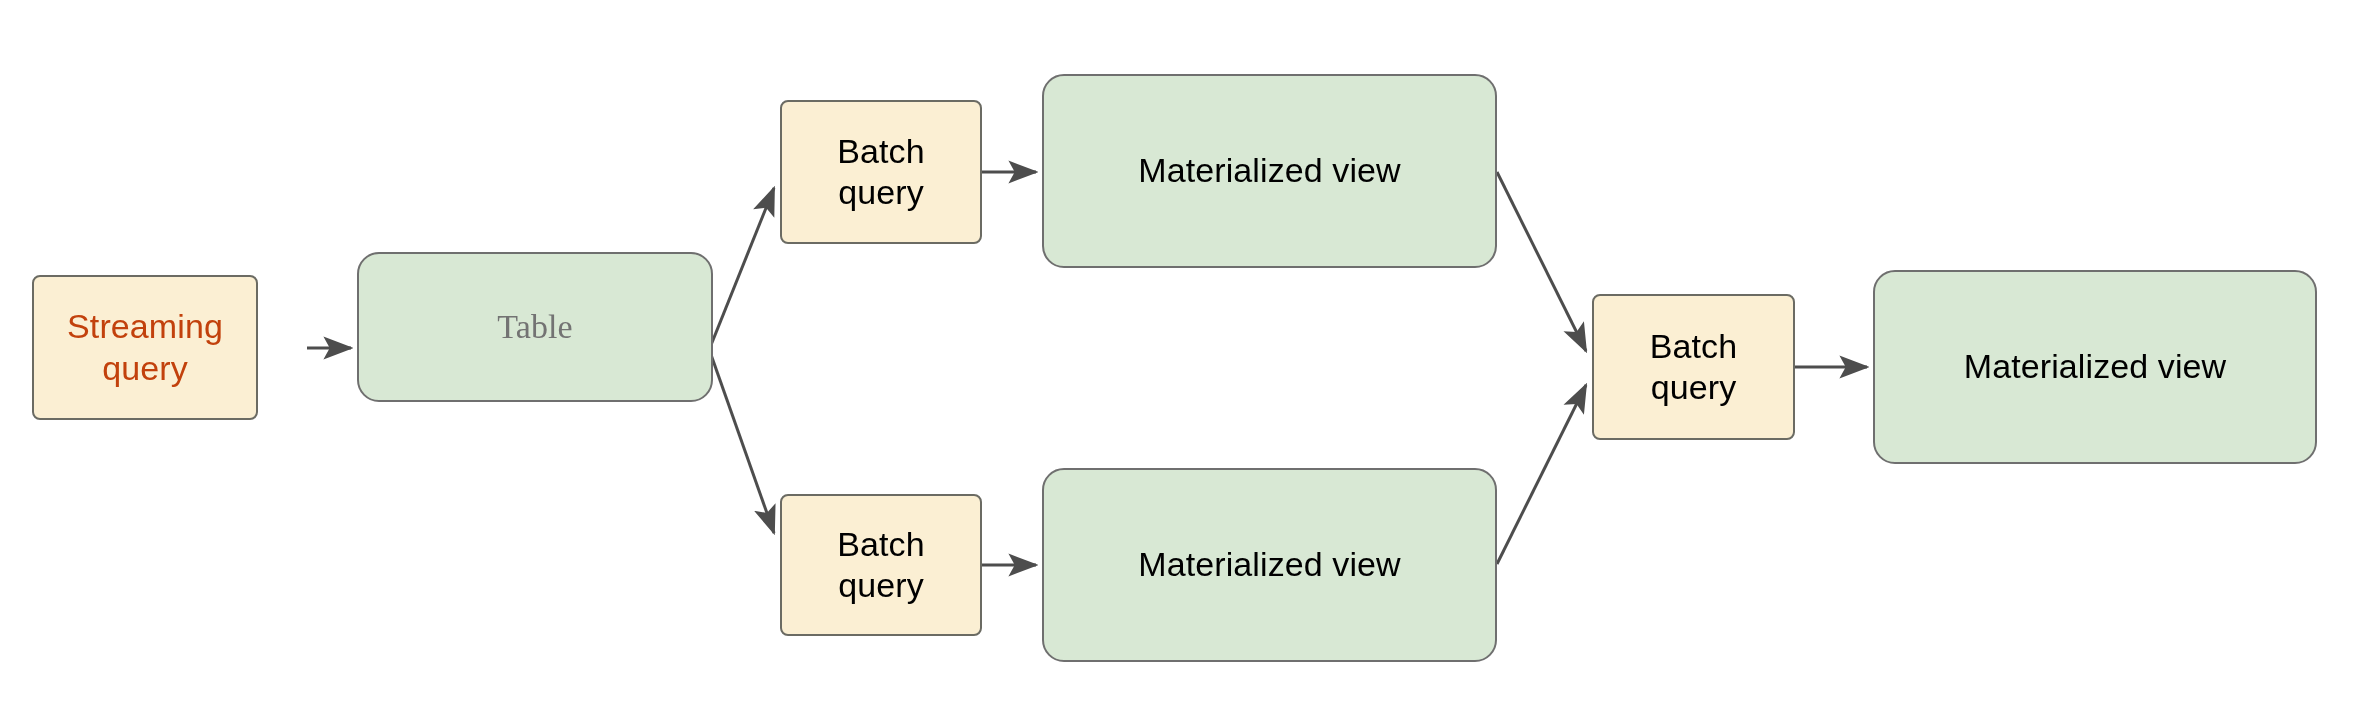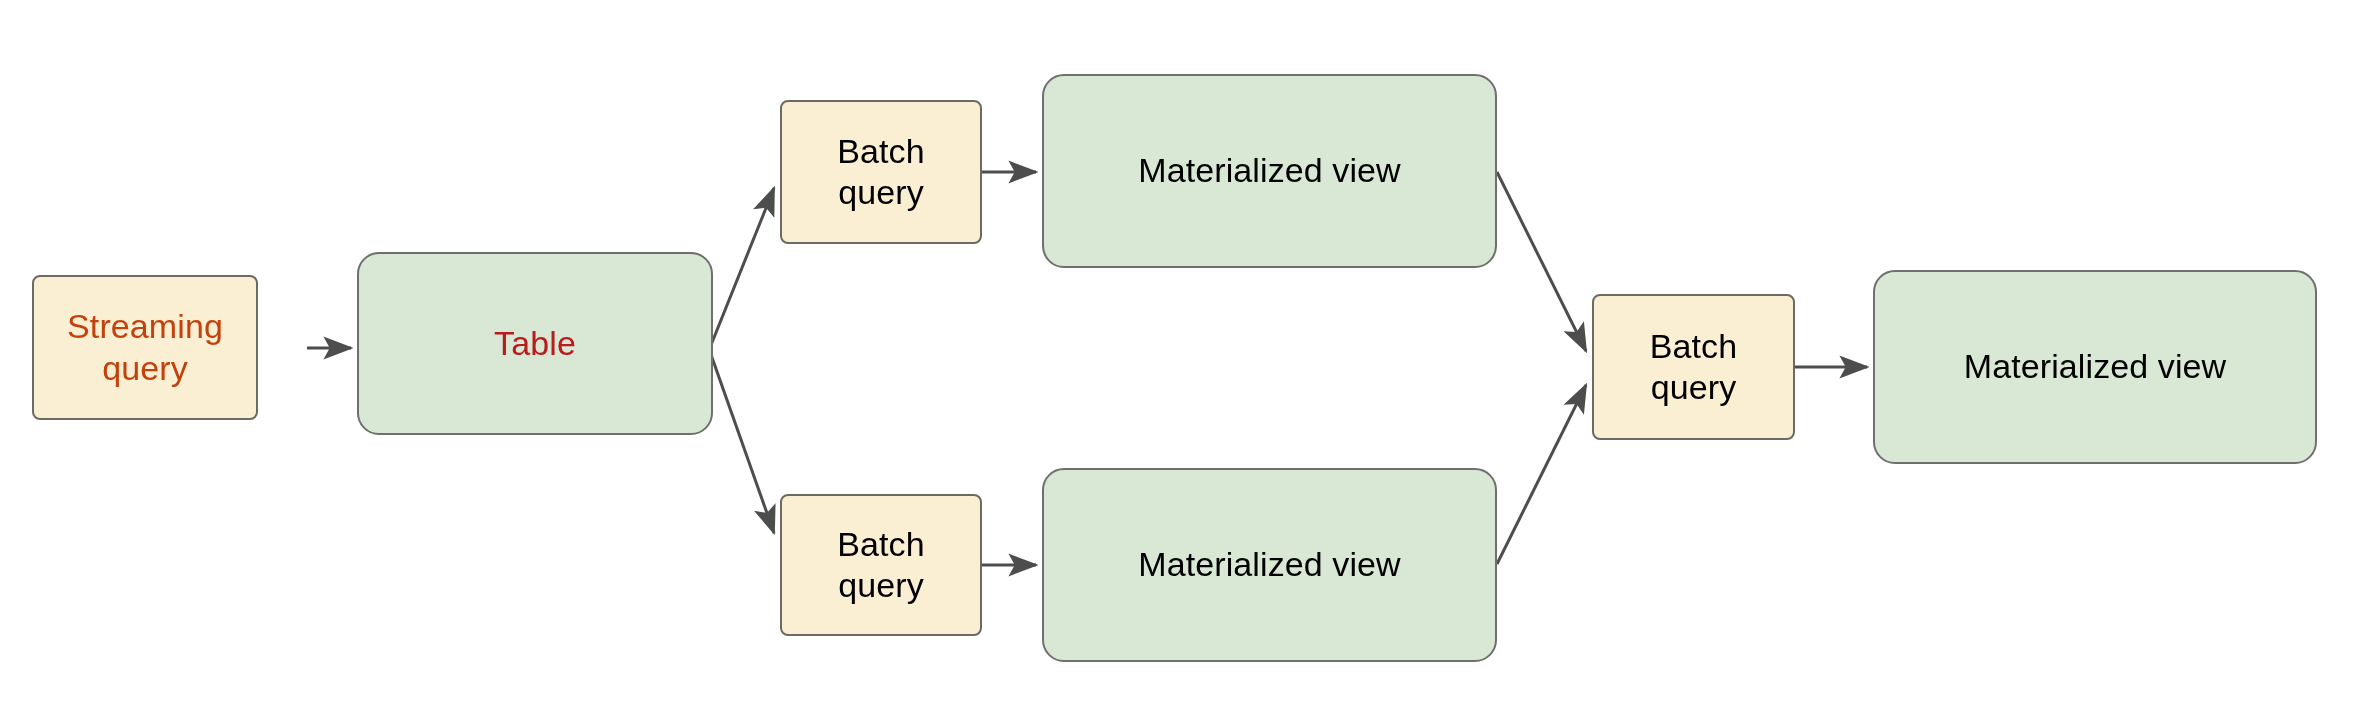--- a/index.html
+++ b/index.html
@@ -66,21 +66,21 @@
         <path d="M982,172 L1036,172" fill="none" stroke="#4d4d4d" stroke-width="3" marker-end="url(#arrowhead)"></path>
         <path d="M982,565 L1036,565" fill="none" stroke="#4d4d4d" stroke-width="3" marker-end="url(#arrowhead)"></path>
         <path d="M1497,172 L1586,351" fill="none" stroke="#4d4d4d" stroke-width="3" marker-end="url(#arrowhead)"></path>
         <path d="M1497,564 L1586,385" fill="none" stroke="#4d4d4d" stroke-width="3" marker-end="url(#arrowhead)"></path>
         <path d="M1795,367 L1867,367" fill="none" stroke="#4d4d4d" stroke-width="3" marker-end="url(#arrowhead)"></path>
       </g>
   </svg>
   <div id="node-layer">
       <div class="node process" style="left: 32px; top: 275px; width: 226px; height: 145px; background: rgb(251, 239, 211); border-color: rgb(107, 107, 99); color: #c2410c;"><span>Streaming
 query</span></div>
-      <div class="node store" style="left: 357px; top: 252px; width: 356px; height: 183px; background: rgb(216, 232, 212); border-color: rgb(111, 111, 111); color: #b91c1c;"><span>Table</span></div>
+      <div class="node store" style="left: 357px; top: 252px; width: 356px; height: 150px; background: rgb(216, 232, 212); border-color: rgb(111, 111, 111); color: #737373; font-family: Liberation Serif, serif;"><span>Table</span></div>
       <div class="node process" style="left: 780px; top: 100px; width: 202px; height: 144px; background: rgb(251, 239, 211); border-color: rgb(107, 107, 99); color: rgb(0, 0, 0);"><span>Batch
 query</span></div>
       <div class="node store" style="left: 1042px; top: 74px; width: 455px; height: 194px; background: rgb(216, 232, 212); border-color: rgb(111, 111, 111); color: rgb(0, 0, 0);"><span>Materialized view</span></div>
       <div class="node process" style="left: 780px; top: 494px; width: 202px; height: 142px; background: rgb(251, 239, 211); border-color: rgb(107, 107, 99); color: rgb(0, 0, 0);"><span>Batch
 query</span></div>
       <div class="node store" style="left: 1042px; top: 468px; width: 455px; height: 194px; background: rgb(216, 232, 212); border-color: rgb(111, 111, 111); color: rgb(0, 0, 0);"><span>Materialized view</span></div>
       <div class="node process" style="left: 1592px; top: 294px; width: 203px; height: 146px; background: rgb(251, 239, 211); border-color: rgb(107, 107, 99); color: rgb(0, 0, 0);"><span>Batch
 query</span></div>
       <div class="node store" style="left: 1873px; top: 270px; width: 444px; height: 194px; background: rgb(216, 232, 212); border-color: rgb(111, 111, 111); color: rgb(0, 0, 0);"><span>Materialized view</span></div>
     </div>

